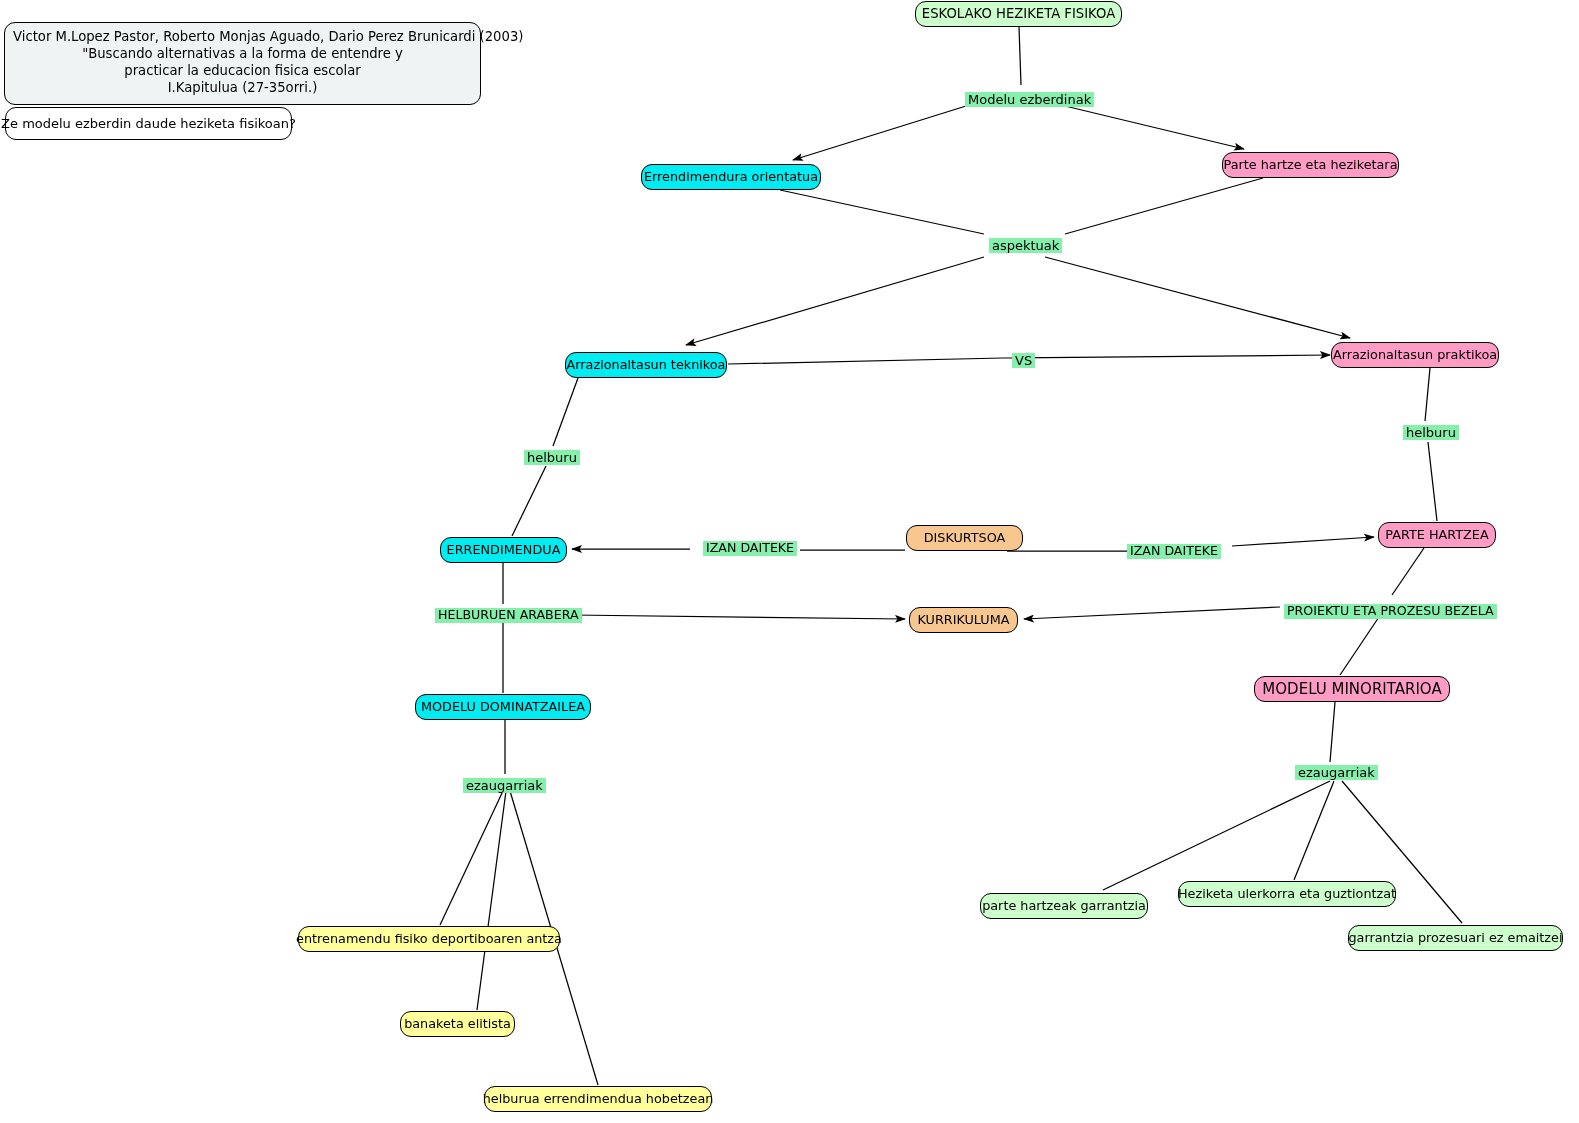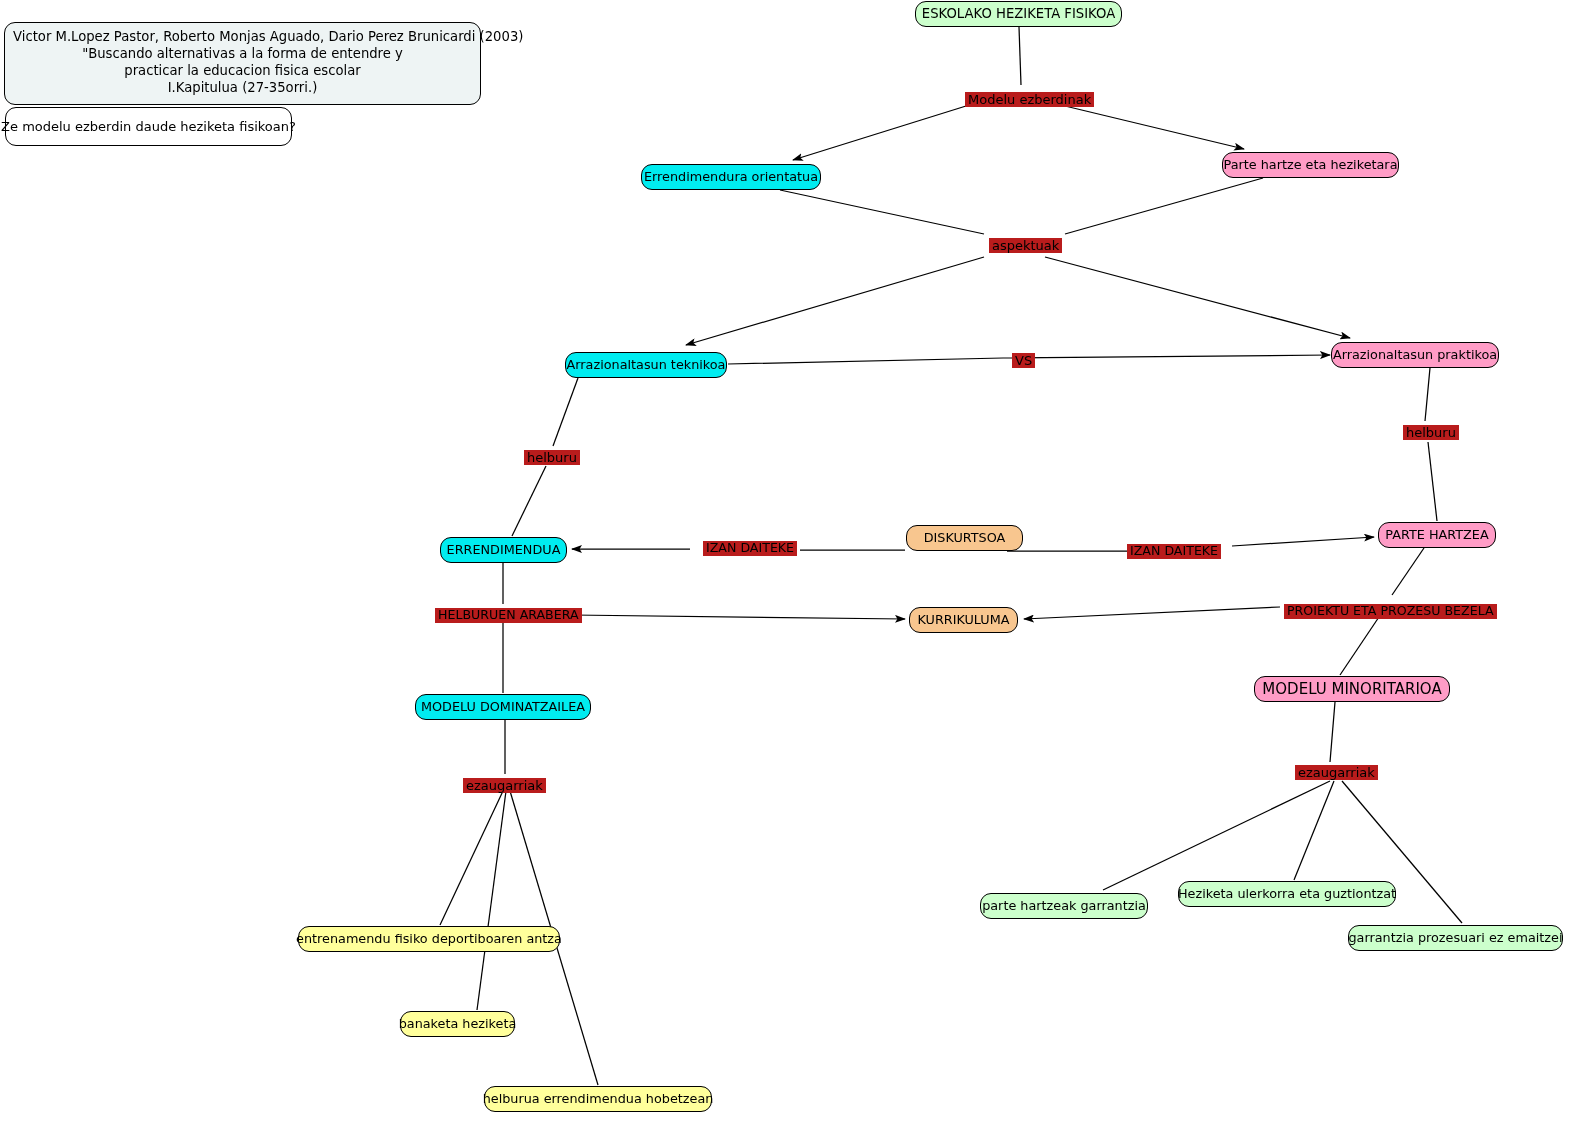--- a/index.html
+++ b/index.html
@@ -57,21 +57,21 @@
     font-size: 13.2px;
     color: #000000;
   }
   .note-box div { white-space: nowrap; }
 
   .elabel {
     position: absolute;
     font-size: 13px;
     color: #000000;
     white-space: nowrap;
-    background: #b91c1c;
+    background: #86efac;
     line-height: 1;
     padding: 1px 3px;
   }
   .elabel.caps { font-size: 12.6px; }
 </style>
 </head>
 <body>
 
 <div id="canvas">
 
@@ -115,21 +115,21 @@
       </g>
   </svg>
 
   <div class="note-box" style="left:4px; top:22px; width:477px;">
     <div>Victor M.Lopez Pastor, Roberto Monjas Aguado, Dario Perez Brunicardi (2003)</div>
     <div>"Buscando alternativas a la forma de entendre y</div>
     <div>practicar la educacion fisica escolar</div>
     <div>I.Kapitulua  (27-35orri.)</div>
   </div>
 
-  <div class="node n-white" style="left:5px; top:107px; width:287px; height:39px; font-size:13px;">Ze modelu ezberdin daude heziketa fisikoan?</div>
+  <div class="node n-white" style="left:5px; top:107px; width:287px; height:33px; font-size:13px;">Ze modelu ezberdin daude heziketa fisikoan?</div>
 
   <div id="node-layer">
       <div class="node n-green" style="left: 915px; top: 1px; width: 207px; height: 26px; font-size: 13.2px;">
         <span>ESKOLAKO HEZIKETA FISIKOA</span>
       </div>
       <div class="node n-cyan" style="left: 641px; top: 164px; width: 180px; height: 25px; font-size: 12.8px;">
         <span>Errendimendura orientatua</span>
       </div>
       <div class="node n-pink" style="left: 1222px; top: 152px; width: 177px; height: 25px; font-size: 12.8px;">
         <span>Parte hartze eta heziketara</span>
@@ -155,21 +155,21 @@
       <div class="node n-cyan" style="left: 415px; top: 694px; width: 176px; height: 25px; font-size: 12.8px;">
         <span>MODELU DOMINATZAILEA</span>
       </div>
       <div class="node n-pink" style="left: 1254px; top: 676px; width: 196px; height: 25px; font-size: 15px;">
         <span>MODELU MINORITARIOA</span>
       </div>
       <div class="node n-yellow" style="left: 298px; top: 926px; width: 262px; height: 25px; font-size: 12.8px;">
         <span>entrenamendu fisiko deportiboaren antza</span>
       </div>
       <div class="node n-yellow" style="left: 400px; top: 1011px; width: 115px; height: 25px; font-size: 12.8px;">
-        <span>banaketa heziketa</span>
+        <span>banaketa elitista</span>
       </div>
       <div class="node n-yellow" style="left: 484px; top: 1086px; width: 228px; height: 25px; font-size: 12.8px;">
         <span>helburua errendimendua hobetzean</span>
       </div>
       <div class="node n-green" style="left: 980px; top: 893px; width: 168px; height: 25px; font-size: 12.8px;">
         <span>parte hartzeak garrantzia</span>
       </div>
       <div class="node n-green" style="left: 1178px; top: 881px; width: 218px; height: 16px; font-size: 12.8px;">
         <span>Heziketa ulerkorra eta guztiontzat</span>
       </div>

